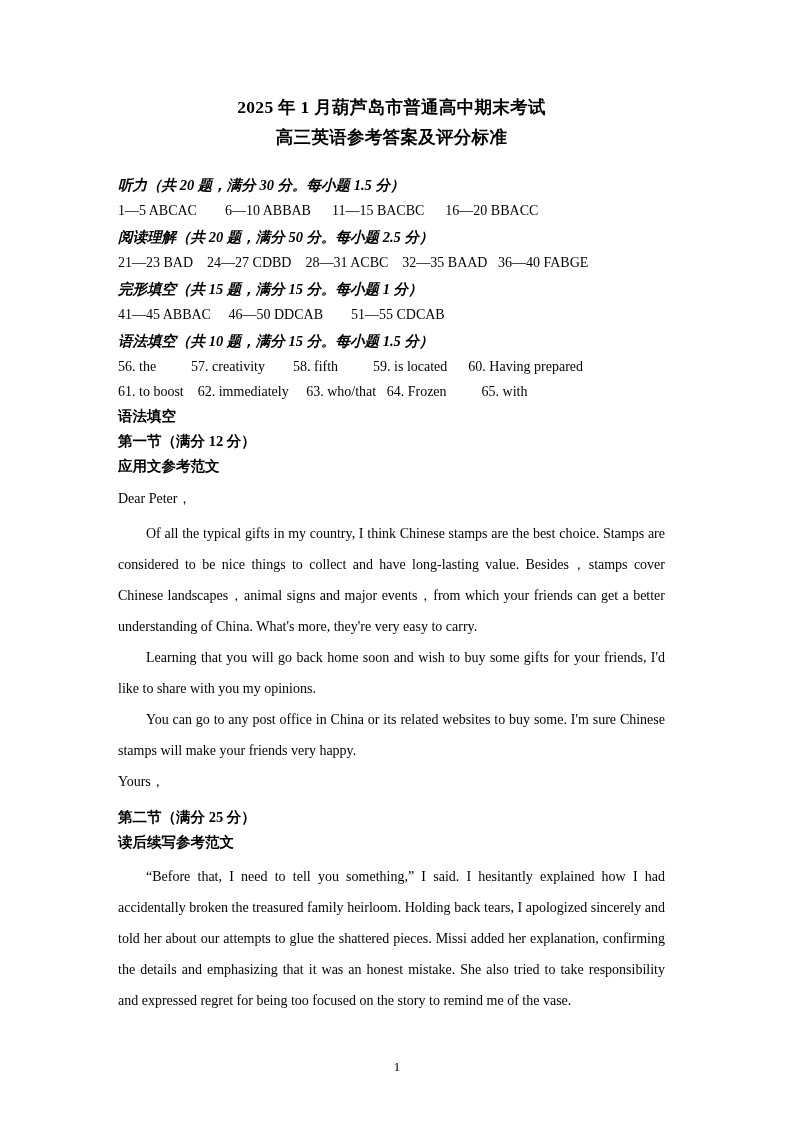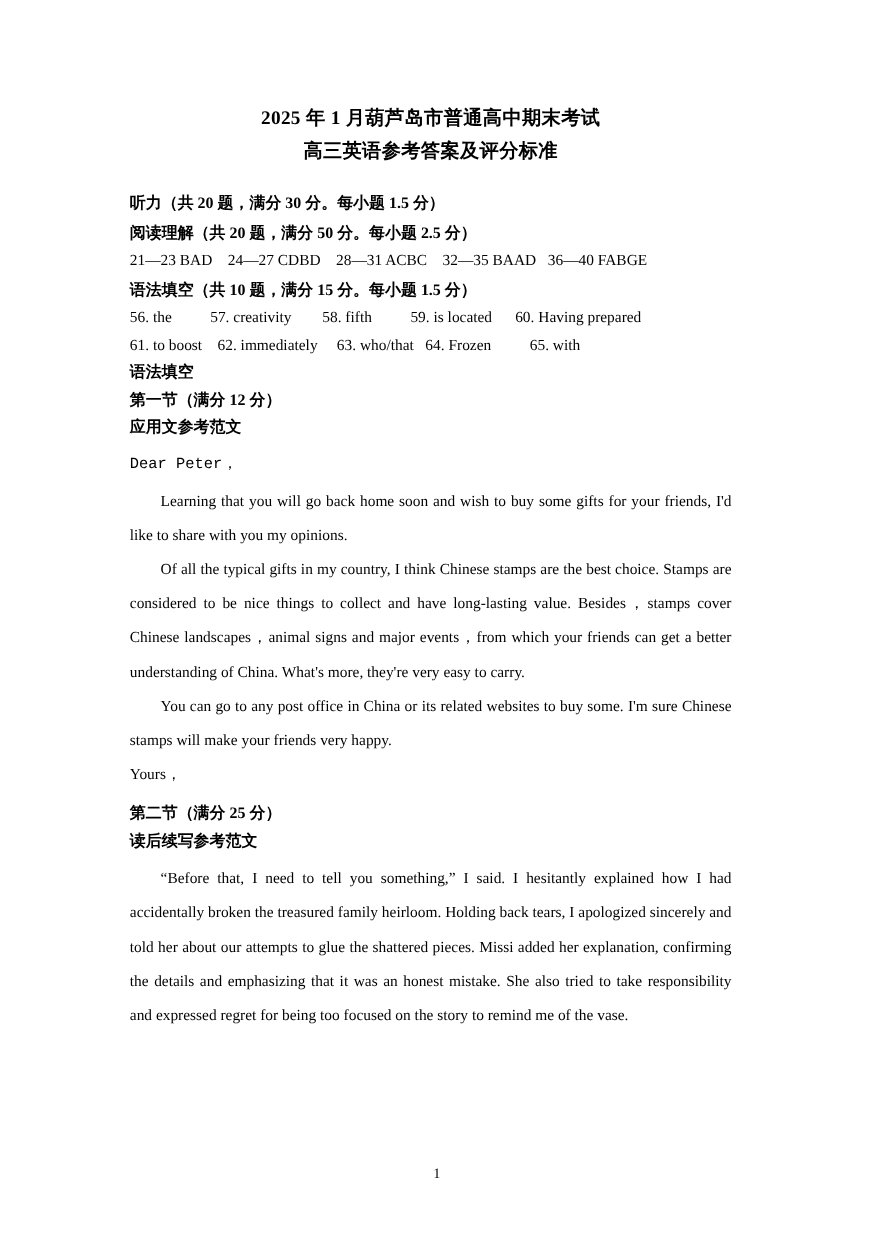--- a/index.html
+++ b/index.html
@@ -29,39 +29,39 @@
     font-weight: bold;
     font-size: 17.5px;
     line-height: 30px;
     letter-spacing: 0.3px;
   }
   .section-head {
     font-weight: bold;
     font-size: 14.5px;
     line-height: 25px;
     margin-top: 9px;
+    font-style: italic;
   }
   .section-head.tight {
     margin-top: 2px;
   }
   .answer-line {
     font-size: 14px;
     line-height: 25px;
     white-space: pre;
   }
   .part-head {
     font-weight: bold;
     font-size: 14.5px;
     line-height: 25px;
   }
   .letter-greeting {
     font-size: 14px;
     line-height: 26px;
     margin-top: 7px;
-    font-family: Liberation Mono, monospace;
   }
   .para {
     font-size: 14px;
     line-height: 31px;
     text-align: justify;
     text-justify: inter-word;
     text-indent: 28px;
     margin: 0;
   }
   .sign {
@@ -99,44 +99,49 @@
 
   <div class="title-block">
     <div class="title-line">2025 年 1 月葫芦岛市普通高中期末考试</div>
     <div class="title-line">高三英语参考答案及评分标准</div>
   </div>
 
   <div class="spacer-md"></div>
 
   <div>
     <div class="section-head">听力（共 20 题，满分 30 分。每小题 1.5 分）</div>
+    <div class="answer-line">1—5 ABCAC        6—10 ABBAB      11—15 BACBC      16—20 BBACC</div>
   </div>
 
   <div>
     <div class="section-head tight">阅读理解（共 20 题，满分 50 分。每小题 2.5 分）</div>
     <div class="answer-line">21—23 BAD    24—27 CDBD    28—31 ACBC    32—35 BAAD   36—40 FABGE</div>
   </div>
 
+  <div>
+    <div class="section-head tight">完形填空（共 15 题，满分 15 分。每小题 1 分）</div>
+    <div class="answer-line">41—45 ABBAC     46—50 DDCAB        51—55 CDCAB</div>
+  </div>
 
   <div>
     <div class="section-head tight">语法填空（共 10 题，满分 15 分。每小题 1.5 分）</div>
     <div class="answer-line">56. the          57. creativity        58. fifth          59. is located      60. Having prepared</div>
     <div class="answer-line">61. to boost    62. immediately     63. who/that   64. Frozen          65. with</div>
   </div>
 
   <div>
     <div class="part-head">语法填空</div>
     <div class="part-head">第一节（满分 12 分）</div>
     <div class="part-head">应用文参考范文</div>
 
     <div class="letter-greeting">Dear Peter，</div>
 
     <div class="essay-block">
+      <p class="para para-justify-all">Of all the typical gifts in my country, I think Chinese stamps are the best choice. Stamps are considered to be nice things to collect and have long-lasting value. Besides，stamps cover Chinese landscapes，animal signs and major events，from which your friends can get a better understanding of China. What's more, they're very easy to carry.</p>
       <p class="para para-justify-all">Learning that you will go back home soon and wish to buy some gifts for your friends, I'd like to share with you my opinions.</p>
-      <p class="para para-justify-all">Of all the typical gifts in my country, I think Chinese stamps are the best choice. Stamps are considered to be nice things to collect and have long-lasting value. Besides，stamps cover Chinese landscapes，animal signs and major events，from which your friends can get a better understanding of China. What's more, they're very easy to carry.</p>
       <p class="para para-justify-all">You can go to any post office in China or its related websites to buy some. I'm sure Chinese stamps will make your friends very happy.</p>
     </div>
 
     <p class="sign">Yours，</p>
 
     <div class="block-gap"></div>
 
     <div class="part-head">第二节（满分 25 分）</div>
     <div class="part-head">读后续写参考范文</div>
 

